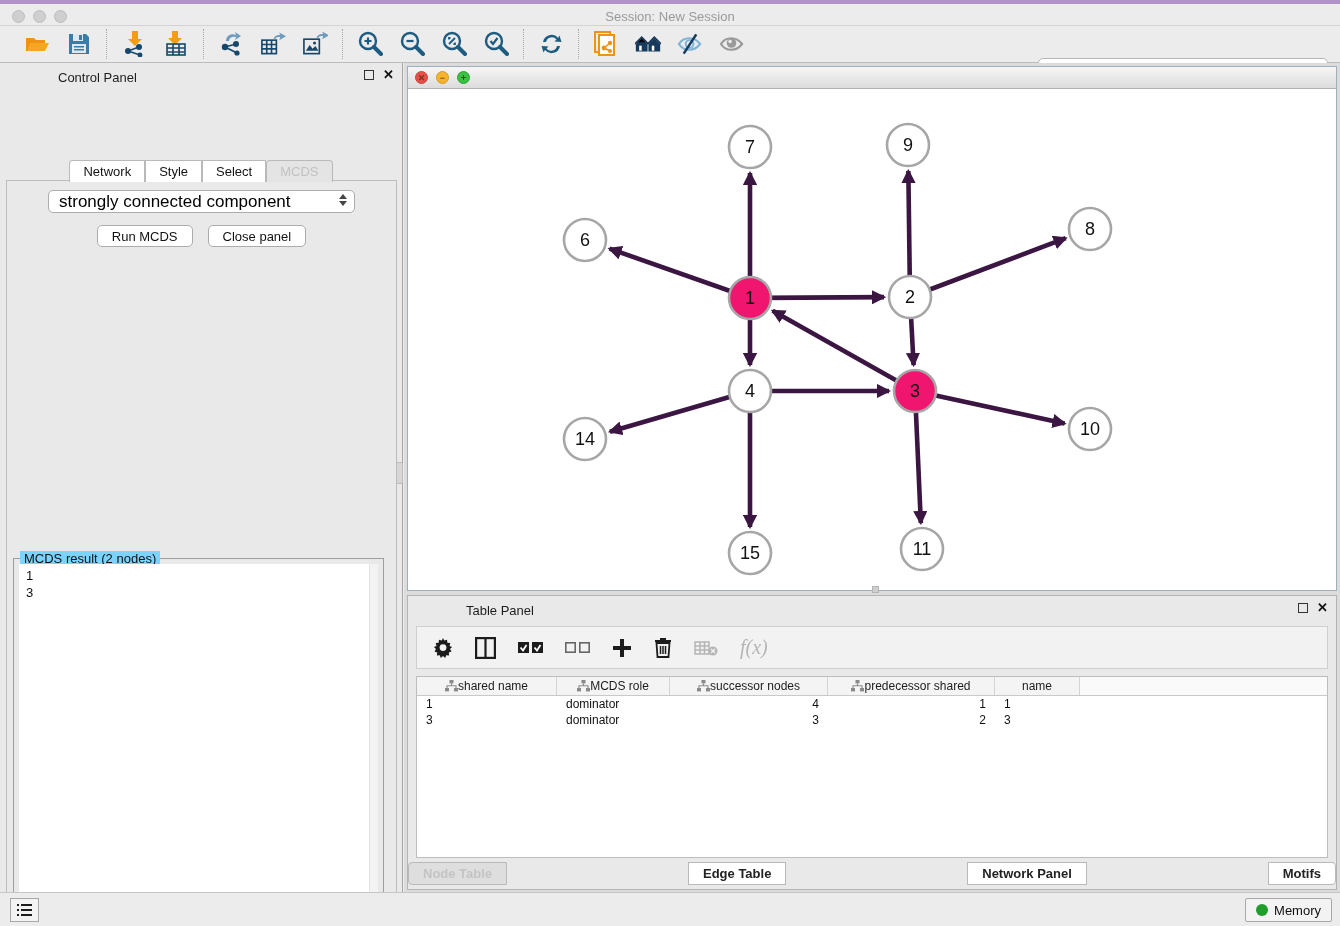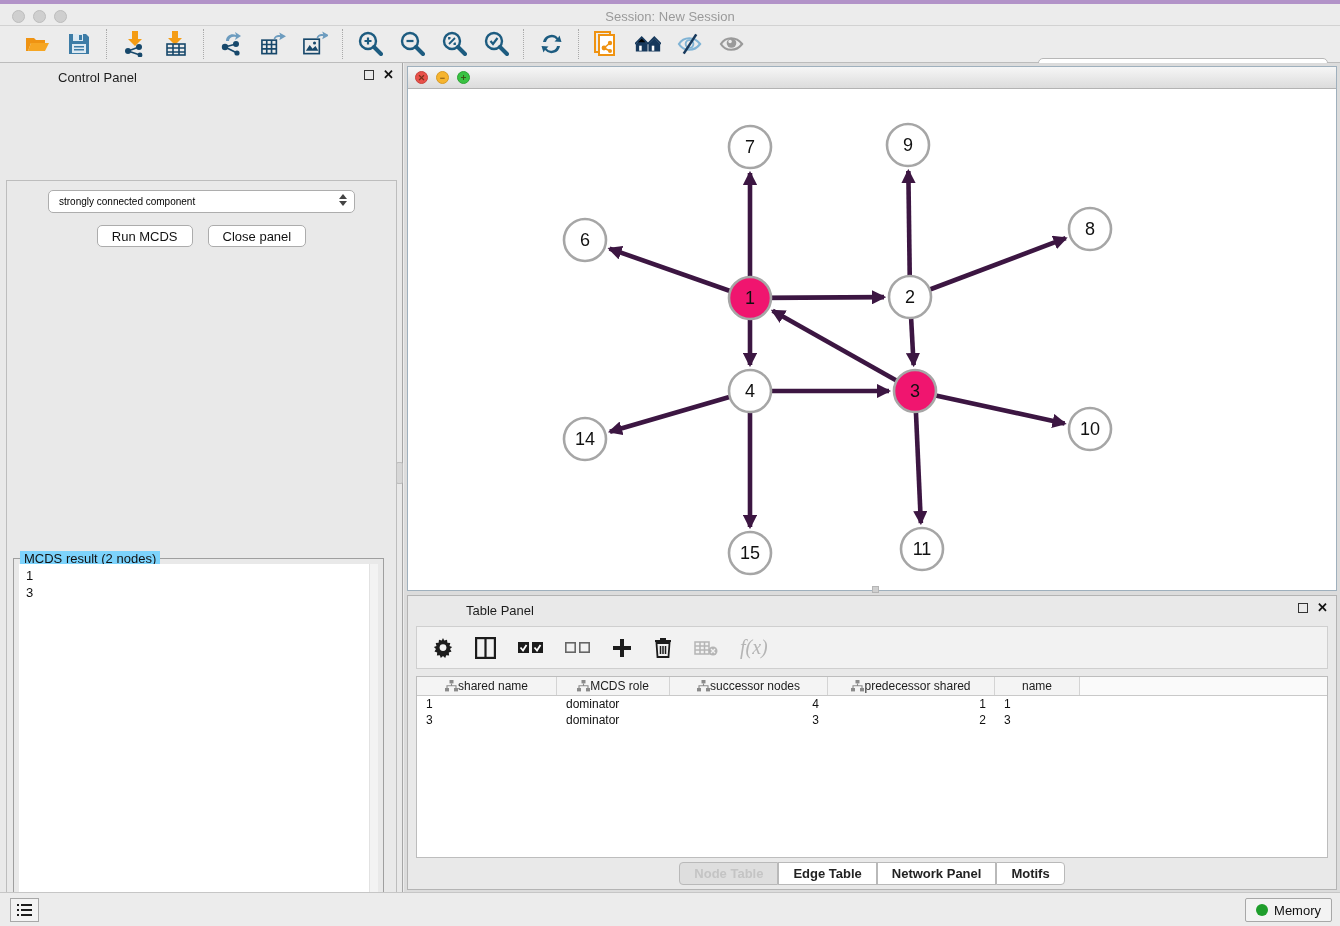--- a/index.html
+++ b/index.html
@@ -38,21 +38,21 @@
   .cp-tabs { position:absolute; top:97px; left:0; width:100%; display:flex; justify-content:center; z-index:2; }
   .tab { font-size:13px; padding:3px 13px; background:#fff; border:1px solid #b9b9b9; border-bottom:none;
     color:#111; cursor:pointer; }
   .tab:first-child { border-top-left-radius:4px; }
   .tab:last-child { border-top-right-radius:4px; }
   .tab.selected { background:#e4e4e4; color:#c2c2c2; border-top-left-radius:4px; border-top-right-radius:4px; }
   .cp-body { position:absolute; top:117px; left:6px; width:391px; height:763px;
     border:1px solid #bdbdbd; background:#e9e9e9; }
   .opt-label { margin-top:18px; text-align:center; font-size:13px; color:#111; }
   .select-box { position:relative; margin:9px auto 0; width:307px; height:23px; background:#fff;
-    border:1px solid #adadad; border-radius:5px; font-size:10px; display:flex; align-items:center;
+    border:1px solid #adadad; border-radius:5px; font-size:17px; display:flex; align-items:center;
     padding-left:10px; cursor:pointer; }
   .stepper { position:absolute; right:7px; top:3px; display:flex; flex-direction:column; gap:2px; }
   .stepper .up { width:0;height:0;border-left:4px solid transparent;border-right:4px solid transparent;border-bottom:5px solid #444; }
   .stepper .down { width:0;height:0;border-left:4px solid transparent;border-right:4px solid transparent;border-top:5px solid #444; }
   .btn-row { margin-top:12px; display:flex; justify-content:center; gap:15px; }
   .mac-btn { min-width:93px; height:22px; background:#fff; border:1px solid #acacac; border-radius:5px;
     font-size:13px; color:#111; display:flex; align-items:center; justify-content:center; padding:0 14px; cursor:pointer; }
 
   .result-group { position:absolute; left:6px; top:377px; width:371px; height:381px; border:1px solid #9f9f9f; }
   .result-legend { position:absolute; top:-8px; left:6px; background:#7dd3fc; padding:0 4px; font-size:13px; color:#111; }
@@ -89,21 +89,21 @@
   .tp-icon { display:flex; align-items:center; justify-content:center; cursor:pointer; }
   .fx { font-family:"Liberation Serif", serif; font-style:italic; font-size:20px; color:#b5b5b5; }
   .tbl-wrap { position:absolute; left:8px; top:80px; width:912px; height:182px; background:#fff; border:1px solid #bdbdbd; }
   .tbl-header { display:flex; height:19px; background:#f4f4f4; border-bottom:1px solid #c9c9c9; }
   .th-cell { display:flex; align-items:center; justify-content:center; font-size:12px; color:#1c1c1c;
     border-right:1px solid #d4d4d4; height:100%; cursor:pointer; }
   .th-cell.filler { border-right:none; background:#fafafa; }
   .tbl-row { display:flex; height:16px; font-size:12px; color:#111; }
   .td-cell { padding:1px 9px 0 9px; overflow:hidden; white-space:nowrap; }
 
-  .tp-tabs { position:absolute; bottom:4px; left:0; width:100%; display:flex; justify-content:center; }
+  .tp-tabs { position:absolute; bottom:4px; left:0; width:100%; display:flex; justify-content:space-between; }
   .tp-tab { font-size:13px; font-weight:bold; padding:3px 14px; background:#fff; border:1px solid #b9b9b9;
     color:#222; cursor:pointer; }
   .tp-tab:first-child { border-radius:4px 0 0 4px; }
   .tp-tab:last-child { border-radius:0 4px 4px 0; }
   .tp-tab.selected { background:#dedede; color:#c4c4c4; }
 
   
   .statusbar { position:absolute; bottom:0; left:0; width:100%; height:34px; background:#ececec; border-top:1px solid #c6c6c6; }
   .status-left-btn { position:absolute; left:10px; top:5px; width:29px; height:24px; background:#f3f3f3;
     border:1px solid #a8a8a8; display:flex; align-items:center; justify-content:center; cursor:pointer; }
@@ -284,20 +284,26 @@
   </div>
 
   <div class="control-panel">
     <div class="panel-header">
       <span class="panel-title">Control Panel</span>
       <span class="panel-btns">
         <span class="float-box"></span>
         <span class="close-x">✕</span>
       </span>
     </div>
+    <div class="cp-tabs" id="cp-tabs">
+        <div class="tab">Network</div>
+        <div class="tab">Style</div>
+        <div class="tab">Select</div>
+        <div class="tab selected">MCDS</div>
+      </div>
     <div class="cp-body">
       <div class="select-box">
         <span>strongly connected component</span>
         <span class="stepper">
             <span class="up"></span>
             <span class="down"></span>
           </span>
       </div>
       <div class="btn-row">
         <div class="mac-btn">Run MCDS</div>

